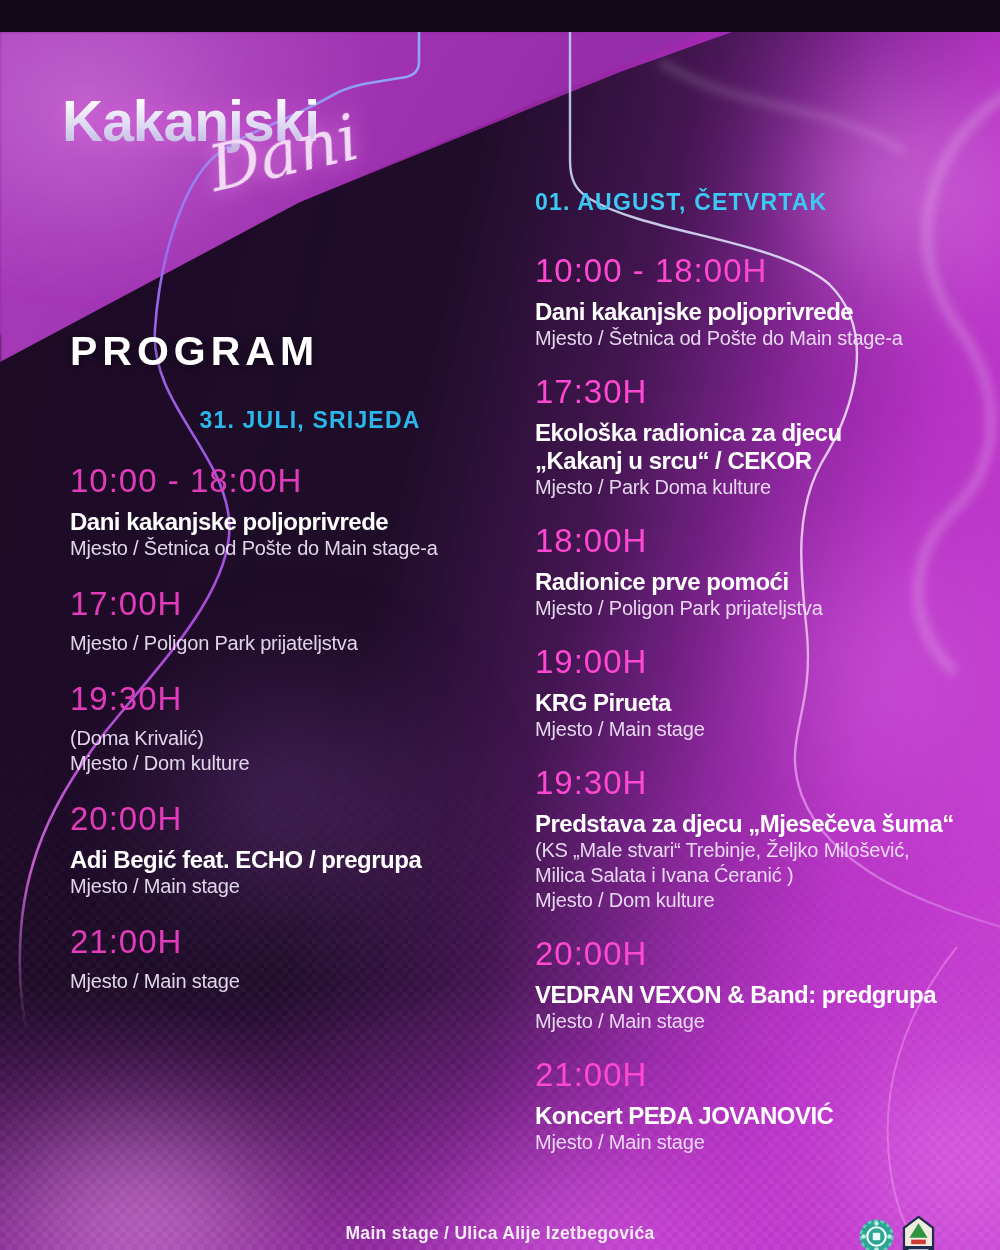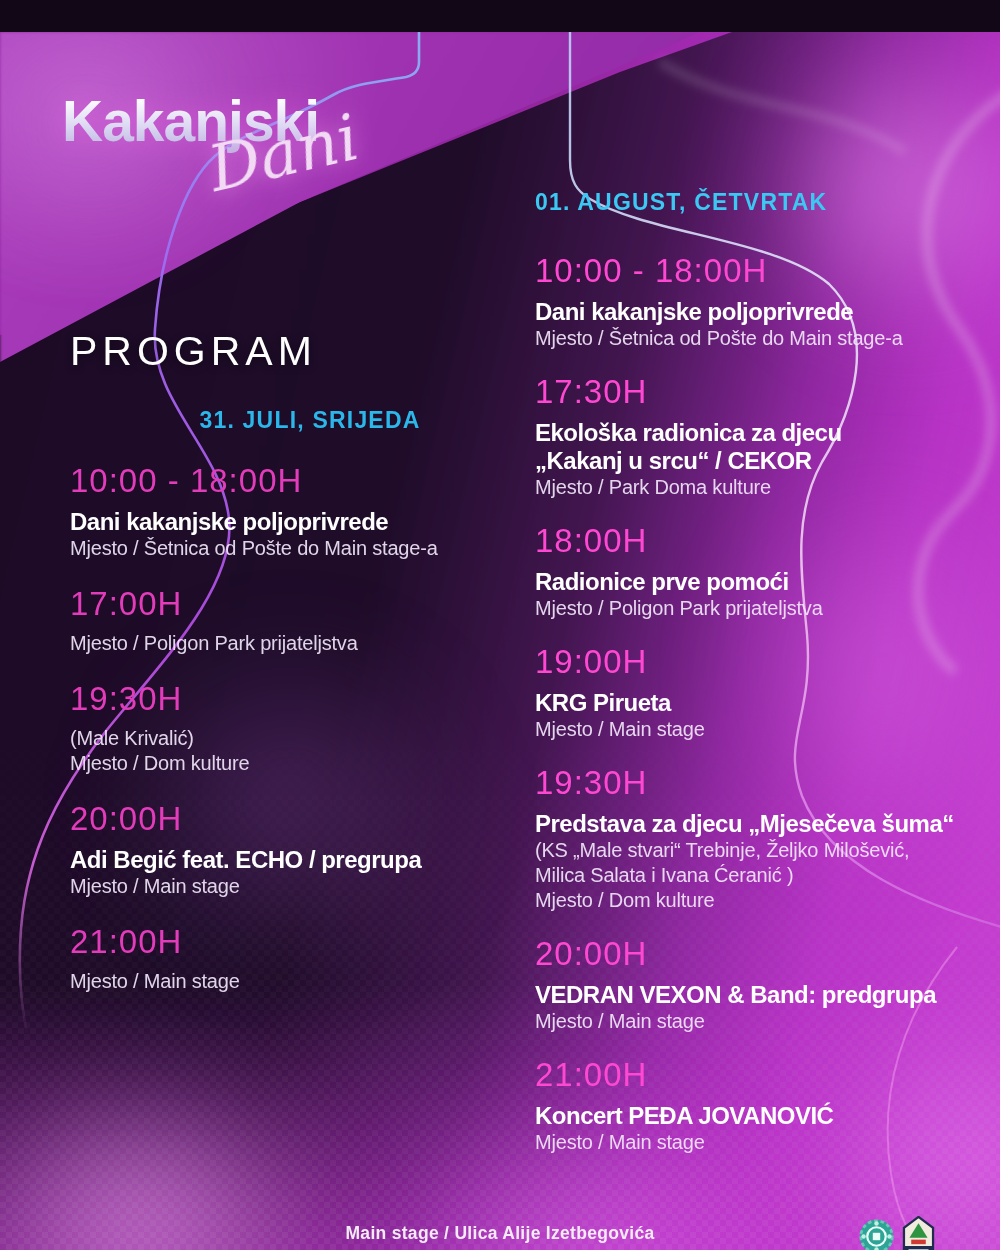--- a/index.html
+++ b/index.html
@@ -45,21 +45,21 @@
     background:linear-gradient(180deg,#ffffff 15%,#dbd6f2 60%,#b7aedd 100%);
     -webkit-background-clip:text;background-clip:text;color:transparent;
     filter:drop-shadow(0 0 14px rgba(250,110,235,.45));
   }
   .brand-script{
     position:absolute;left:208px;top:84px;font-family:"DejaVu Serif",serif;font-style:italic;
     font-size:64px;color:#f2daf4;transform:rotate(-13deg);
     filter:drop-shadow(0 0 10px rgba(255,170,250,.6));
   }
   .program{
-    position:absolute;left:70px;top:296px;font-size:41px;font-weight:normal;letter-spacing:5px;color:#fff;
+    position:absolute;left:70px;top:296px;font-size:41px;font-weight:bold;letter-spacing:5px;color:#fff;
     text-shadow:0 2px 8px rgba(0,0,0,.45);
   }
   
   .col{position:absolute;width:480px;}
   .col-left{left:70px;top:374px;}
   .col-right{left:535px;top:156px;}
   .day-h{font-size:23px;font-weight:bold;letter-spacing:1.2px;line-height:28px;margin:0 0 30px 0;}
   .col-right .day-h{margin-bottom:38px;color:#3bc9f4;}
   .col-left  .day-h{color:#2bb7e9;text-align:center;}
   .ev{margin-bottom:26px;}
@@ -139,21 +139,21 @@
       <div class="ev-d">Mjesto / Šetnica od Pošte do Main stage-a</div>
     </div>
 
     <div class="ev">
       <div class="ev-time">17:00H</div>
       <div class="ev-d">Mjesto / Poligon Park prijateljstva</div>
     </div>
 
     <div class="ev">
       <div class="ev-time">19:30H</div>
-      <div class="ev-d">(Male Krivalić)</div>
+      <div class="ev-d">(Doma Krivalić)</div>
       <div class="ev-d">Mjesto / Dom kulture</div>
     </div>
 
     <div class="ev">
       <div class="ev-time">20:00H</div>
       <div class="ev-t">Adi Begić feat. ECHO / pregrupa</div>
       <div class="ev-d">Mjesto / Main stage</div>
     </div>
 
     <div class="ev">

